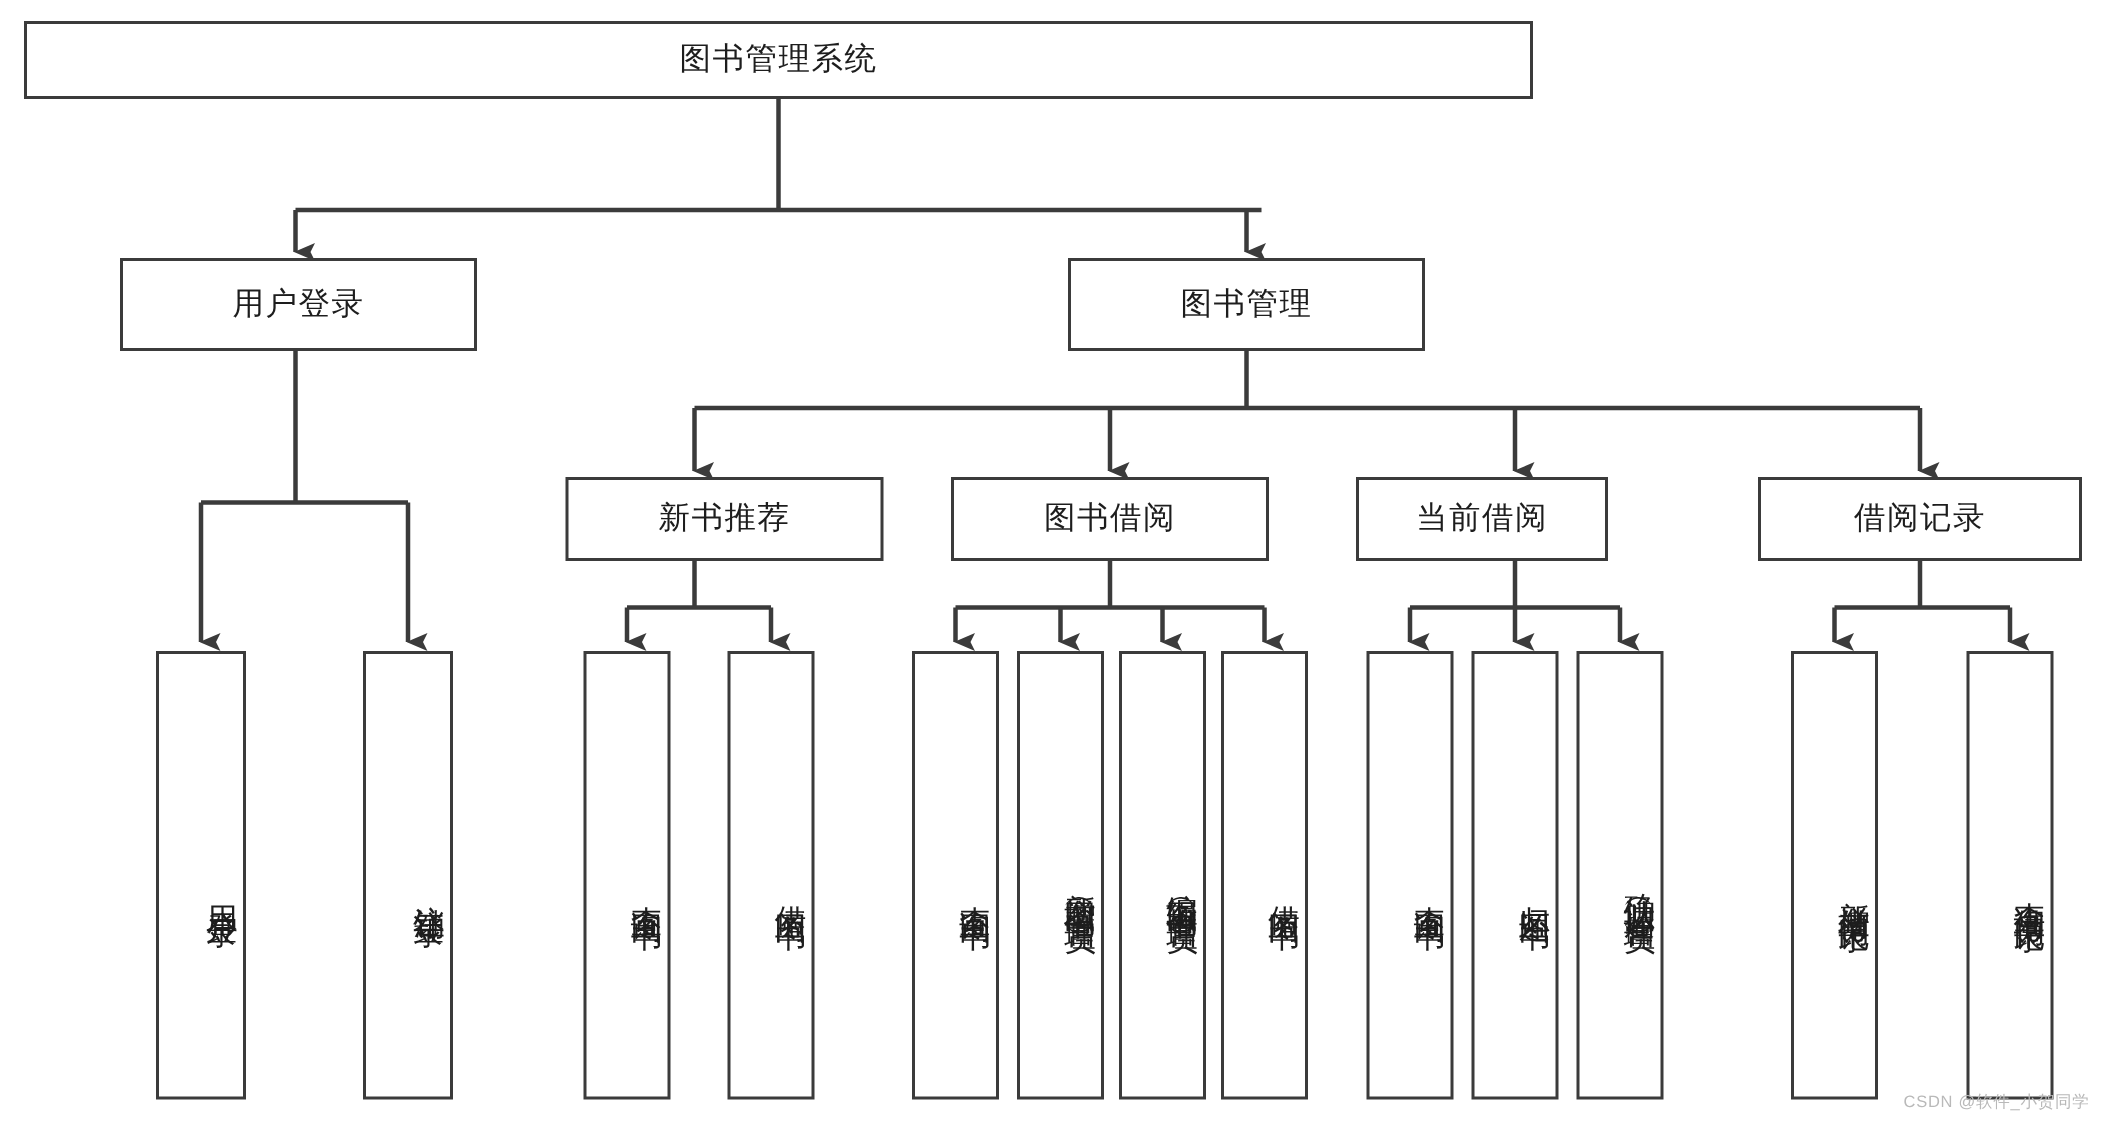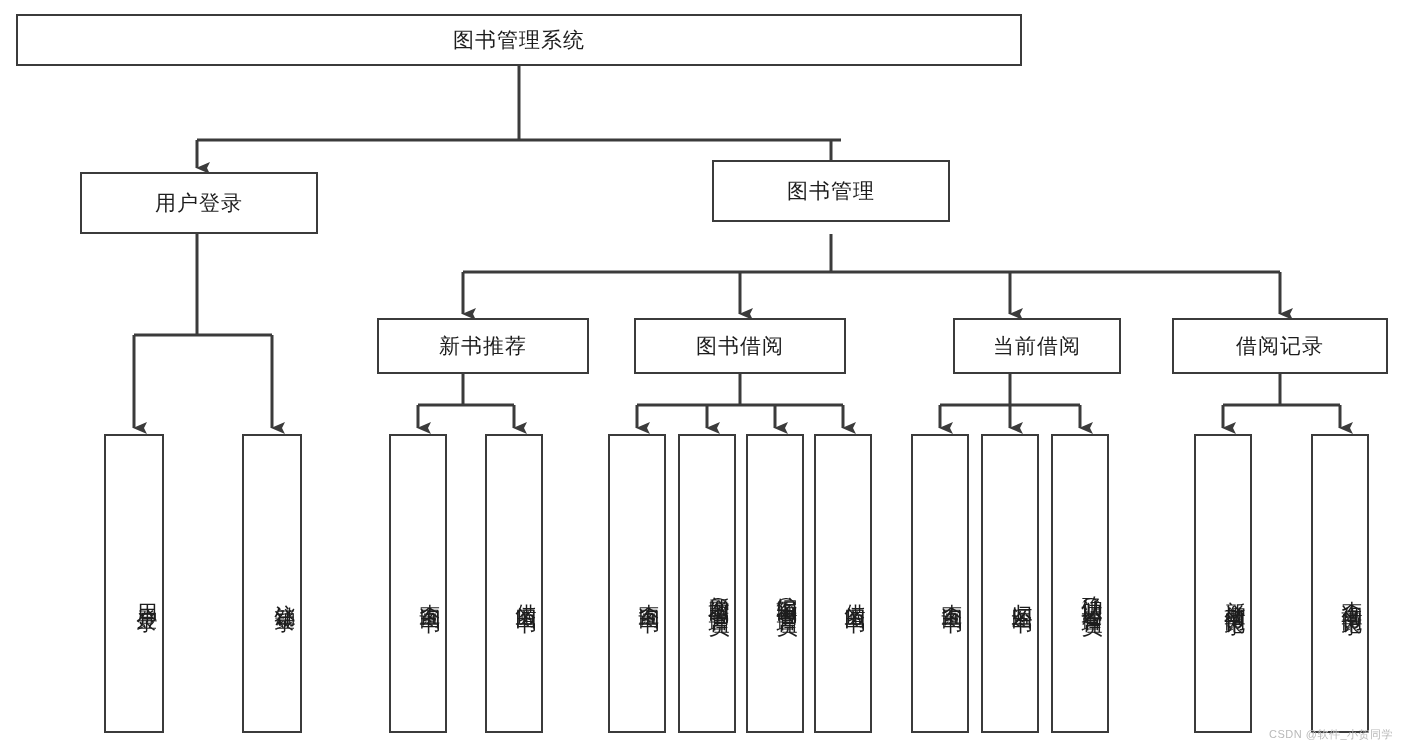--- a/index.html
+++ b/index.html
@@ -118,25 +118,25 @@
 
     <line x1="1280" y1="374" x2="1280" y2="405"></line>
     <polyline points="1223,405 1340,405"></polyline>
     <line x1="1223" y1="405" x2="1223" y2="428" marker-end="url(#arw)"></line>
     <line x1="1340" y1="405" x2="1340" y2="428" marker-end="url(#arw)"></line>
   </svg>
 
   <div class="node horiz" style="left:16px; top:14px; width:1006px; height:52px;">图书管理系统</div>
 
   <div class="node horiz" style="left:80px; top:172px; width:238px; height:62px;">用户登录</div>
-  <div class="node horiz" style="left:712px; top:160px; width:238px; height:62px;">图书管理</div>
+  <div class="node horiz" style="left:712px; top:172px; width:238px; height:62px;">图书管理</div>
 
   <div class="node horiz" style="left:377px; top:318px; width:212px; height:56px;">新书推荐</div>
   <div class="node horiz" style="left:634px; top:318px; width:212px; height:56px;">图书借阅</div>
-  <div class="node horiz" style="left:953px; top:318px; width:168px; height:56px;text-align:right;">当前借阅</div>
+  <div class="node horiz" style="left:904px; top:318px; width:168px; height:56px;text-align:right;">当前借阅</div>
   <div class="node horiz" style="left:1172px; top:318px; width:216px; height:56px;">借阅记录</div>
 
   <div class="node vert" style="left:104px; top:434px; width:60px; height:299px;">用户登录</div>
   <div class="node vert" style="left:242px; top:434px; width:60px; height:299px;">注销登录</div>
 
   <div class="node vert" style="left:389px; top:434px; width:58px; height:299px;">查询图书</div>
   <div class="node vert" style="left:485px; top:434px; width:58px; height:299px;">借阅图书</div>
 
   <div class="node vert" style="left:608px; top:434px; width:58px; height:299px;">查询图书</div>
   <div class="node vert" style="left:678px; top:434px; width:58px; height:299px;">新增图书（管理员）</div>

